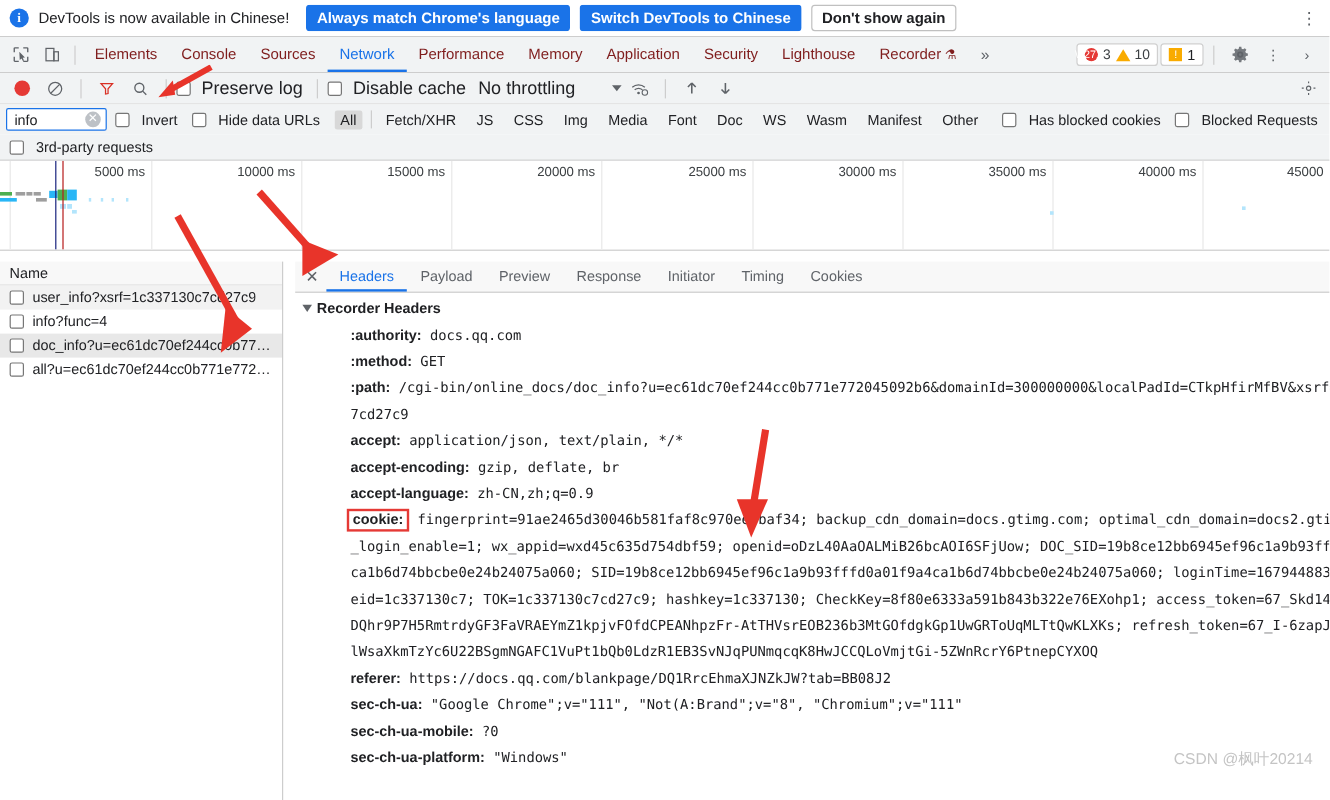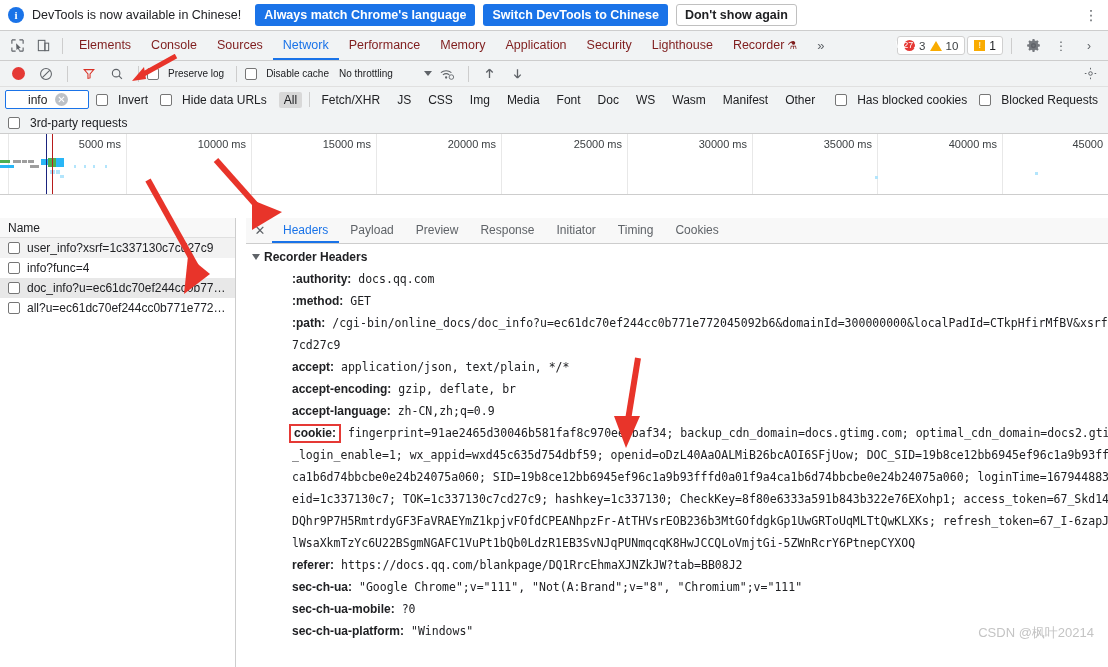--- a/index.html
+++ b/index.html
@@ -79,58 +79,58 @@
   }
   .msg-sq { width:11px;height:11px;background:#f9ab00;color:#fff;font-size:9px;
             display:flex;align-items:center;justify-content:center;line-height:1;}
 
   
   .nettoolbar {
     height: 26px; display: flex; align-items: center; gap: 2px;
     background: #f1f3f4; border-bottom: 1px solid #e0e0e0; padding: 0 5px;
   }
   .rec-dot { width: 13px; height: 13px; border-radius: 50%; background: #e53935; }
-  .toolbar-label { font-size: 10px; color: #202124; margin: 0 4px; white-space: nowrap; }
+  .toolbar-label { font-size: 15px; color: #202124; margin: 0 4px; white-space: nowrap; }
   .cb {
     width: 12px; height: 12px; border: 1px solid #767676; border-radius: 2px;
     background: #fff; display: inline-block; flex: 0 0 auto;
   }
   .cb-wrap { display: flex; align-items: center; gap: 5px; cursor: pointer; }
   .throttle-sel { display:flex; align-items:center; gap:27px; font-size:12px; color:#202124; cursor:pointer;}
   .caret-dn { width:0;height:0;border-left:4px solid transparent;border-right:4px solid transparent;
               border-top:5px solid #5f6368;}
 
   
   .filterbar {
     height: 25px; display: flex; align-items: center; gap: 7px;
     background: #f1f3f4; padding: 0 5px; border-bottom: 0px;
   }
   .filter-input {
     width: 163px; height: 19px; border: 1px solid #1a73e8; border-radius: 2px;
-    background: #fff; display: flex; align-items: center; padding: 0 20px; position: relative;
+    background: #fff; display: flex; align-items: center; padding: 0 4px; position: relative;
   }
   .filter-input input {
     border: none; outline: none; width: 100%; font-size: 12px;
     font-family: "Liberation Sans", sans-serif; color: #202124; background: transparent;
   }
   .clear-x {
     width: 13px; height: 13px; border-radius: 50%; background: #bdc1c6; color: #fff;
     font-size: 10px; display: flex; align-items: center; justify-content: center;
     flex: 0 0 auto; cursor: pointer; line-height: 1;
   }
   .ftype { font-size: 12px; color: #202124; padding: 1px 5px; border-radius: 2px; cursor: pointer; white-space: nowrap;}
   .ftype.active { background: #d8d8d8; }
   .thinsep { width:1px; height:15px; background:#cdcdcd; }
   .thirdparty {
     height: 22px; display: flex; align-items: center; gap: 6px;
     background: #f1f3f4; padding: 0 8px; border-bottom: 1px solid #cdcdcd;
   }
 
   
-  .overview { height: 61px; position: relative; background: #fff; border-bottom: 1px solid #cdcdcd; overflow: hidden;}
+  .overview { height: 75px; position: relative; background: #fff; border-bottom: 1px solid #cdcdcd; overflow: hidden;}
   .ov-grid { position: absolute; inset: 0; }
   .ov-tick { position: absolute; top: 0; bottom: 0; width: 1px; background: #e8e8e8; }
   .ov-lbl { position: absolute; top: 4px; font-size: 11px; color: #3c4043; transform: translateX(-100%); padding-right: 5px;}
   .ov-bar { position: absolute; background: #b3e5fc; }
   .ov-line { position: absolute; top: 0; bottom: 0; width: 1px; }
 
   
   .split { position: absolute; top: 218px; left: 0; right: 0; bottom: 0; display: flex; gap: 10px; }
   .reqlist { width: 236px; border-right: 1px solid #cdcdcd; background: #fff; display: flex; flex-direction: column;}
   .rl-head {

